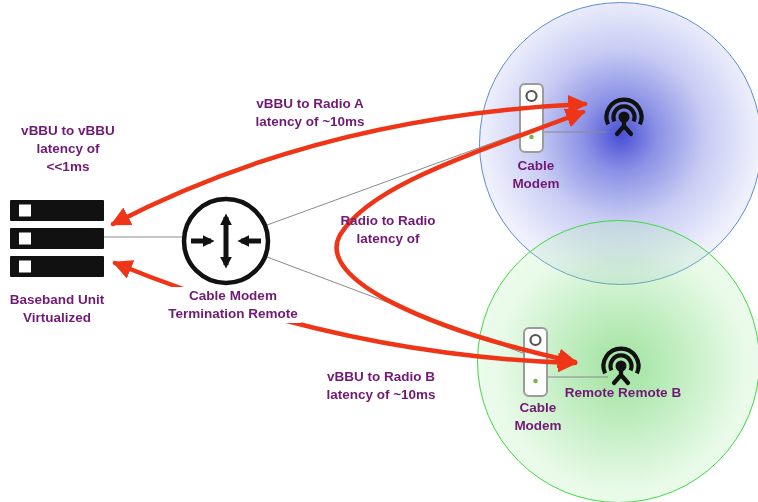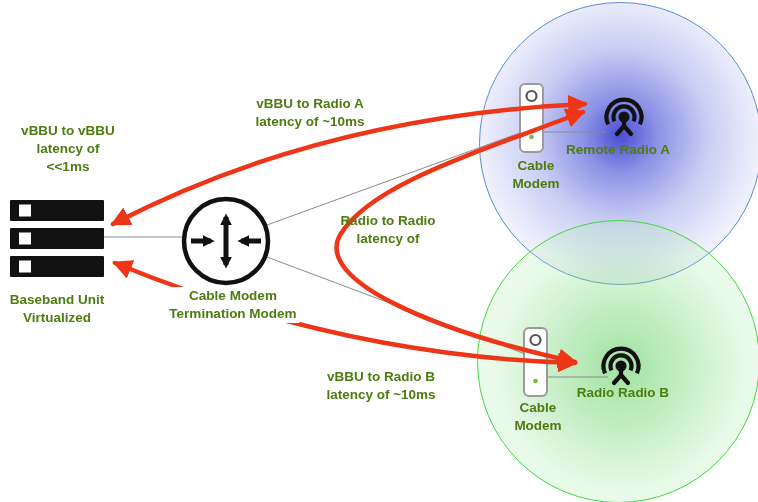--- a/index.html
+++ b/index.html
@@ -10,21 +10,21 @@
     background:radial-gradient(circle at 50% 47%,
       rgba(42,48,205,0.85) 0%, rgba(62,72,212,0.60) 18%,
       rgba(118,128,226,0.40) 42%, rgba(186,192,242,0.24) 68%,
       rgba(230,233,251,0.14) 100%);}
   #zone-b{left:477px;top:220px;width:281px;height:281px;border:1.5px solid #3fd93f;
     background:radial-gradient(circle at 51% 52%,
       rgba(72,200,72,0.52) 0%, rgba(105,212,105,0.40) 30%,
       rgba(165,235,165,0.26) 60%, rgba(218,248,218,0.16) 100%);}
   #gfx{position:absolute;left:0;top:0;z-index:2;}
   .lbl{position:absolute;z-index:3;transform:translateX(-50%);text-align:center;
-       font-weight:bold;font-size:13.5px;line-height:18px;color:#4d7c0f;white-space:nowrap;}
+       font-weight:bold;font-size:13.5px;line-height:18px;color:#701a75;white-space:nowrap;}
   .lbl .line{display:block;}
   .lbl.onwhite{background:#fff;padding:0 3px;}
 </style>
 </head>
 <body>
 
 <div id="stage">
 
   <div class="zone" id="zone-a"></div>
   <div class="zone" id="zone-b"></div>
@@ -102,21 +102,21 @@
     <span class="line">&lt;&lt;1ms</span>
   </div>
 
   <div class="lbl" style="left:57px;top:291px;">
     <span class="line">Baseband Unit</span>
     <span class="line">Virtualized</span>
   </div>
 
   <div class="lbl onwhite" style="left:233px;top:287px;">
     <span class="line">Cable Modem</span>
-    <span class="line">Termination Modem</span>
+    <span class="line">Termination Remote</span>
   </div>
 
   <div class="lbl" style="left:310px;top:95px;">
     <span class="line">vBBU to Radio A</span>
     <span class="line">latency of ~10ms</span>
   </div>
 
   <div class="lbl" style="left:388px;top:212px;">
     <span class="line">Radio to Radio</span>
     <span class="line">latency of</span>
@@ -125,26 +125,23 @@
   <div class="lbl" style="left:381px;top:368px;">
     <span class="line">vBBU to Radio B</span>
     <span class="line">latency of ~10ms</span>
   </div>
 
   <div class="lbl" style="left:536px;top:157px;">
     <span class="line">Cable</span>
     <span class="line">Modem</span>
   </div>
 
-  <div class="lbl" style="left:618px;top:141px;">
-    <span class="line">Remote Radio A</span>
-  </div>
 
   <div class="lbl" style="left:538px;top:399px;">
     <span class="line">Cable</span>
     <span class="line">Modem</span>
   </div>
 
   <div class="lbl" style="left:623px;top:384px;">
-    <span class="line">Radio Radio B</span>
+    <span class="line">Remote Remote B</span>
   </div>
 
 </div>
 
 </body></html>

